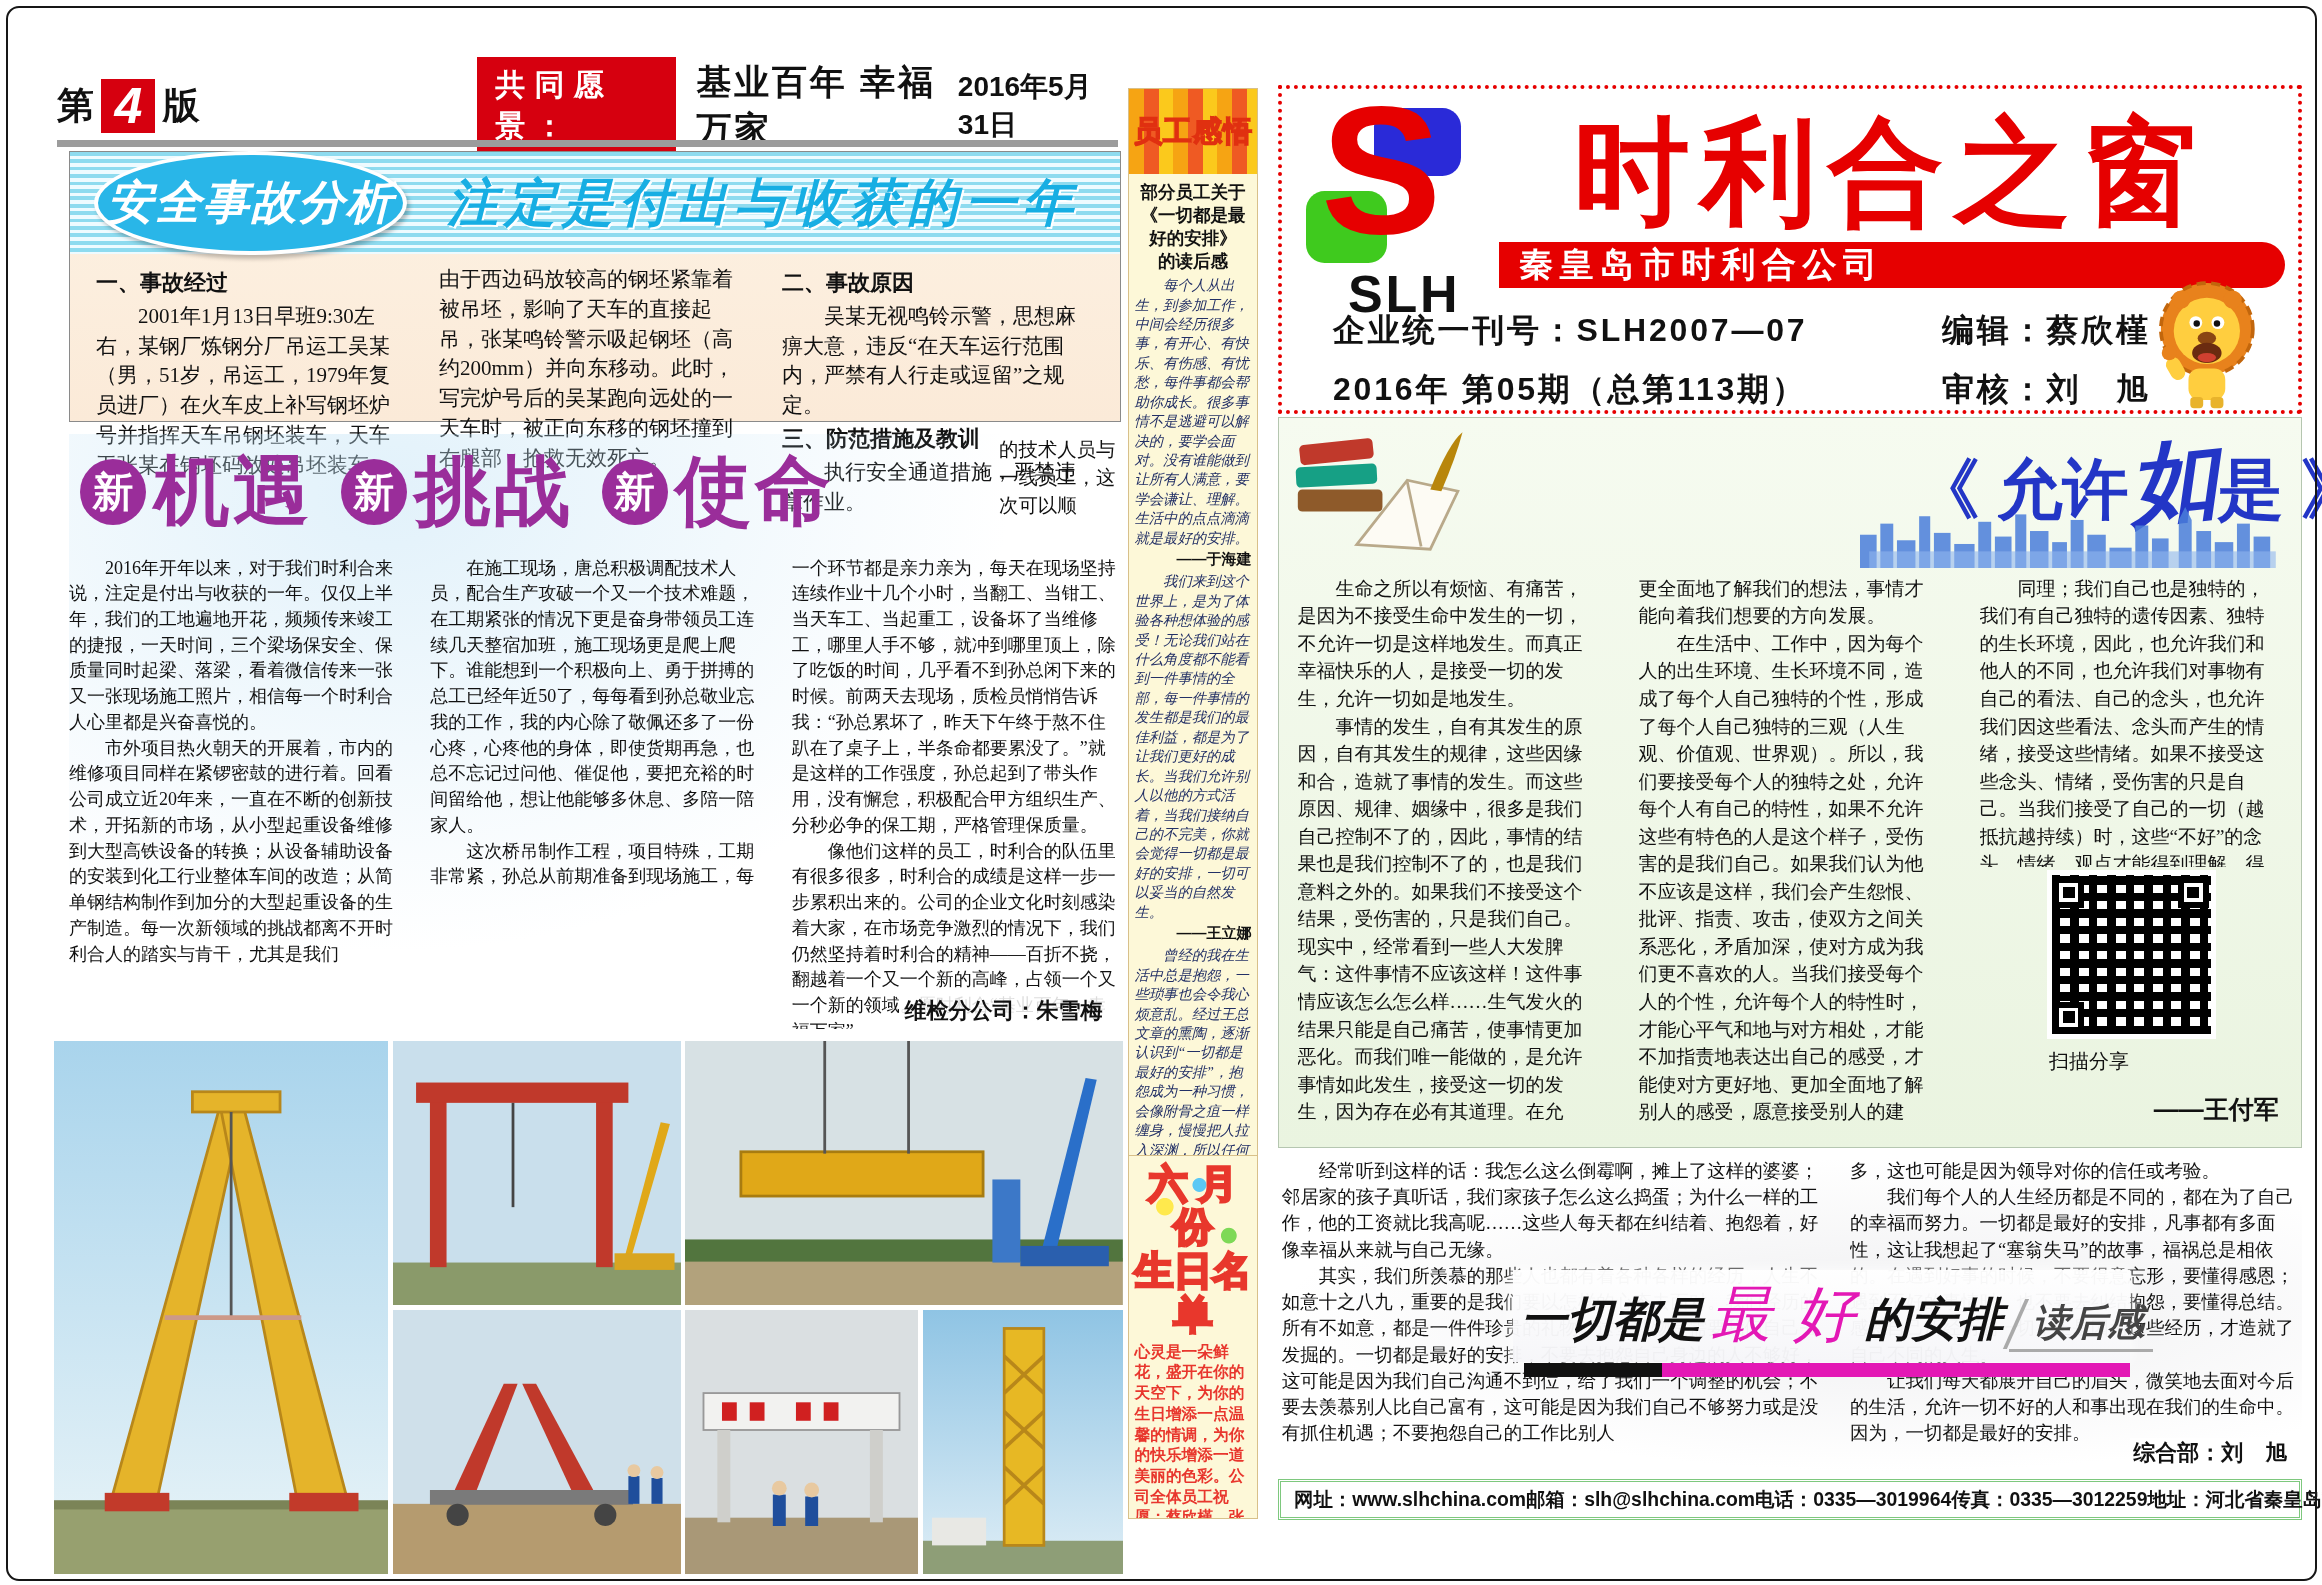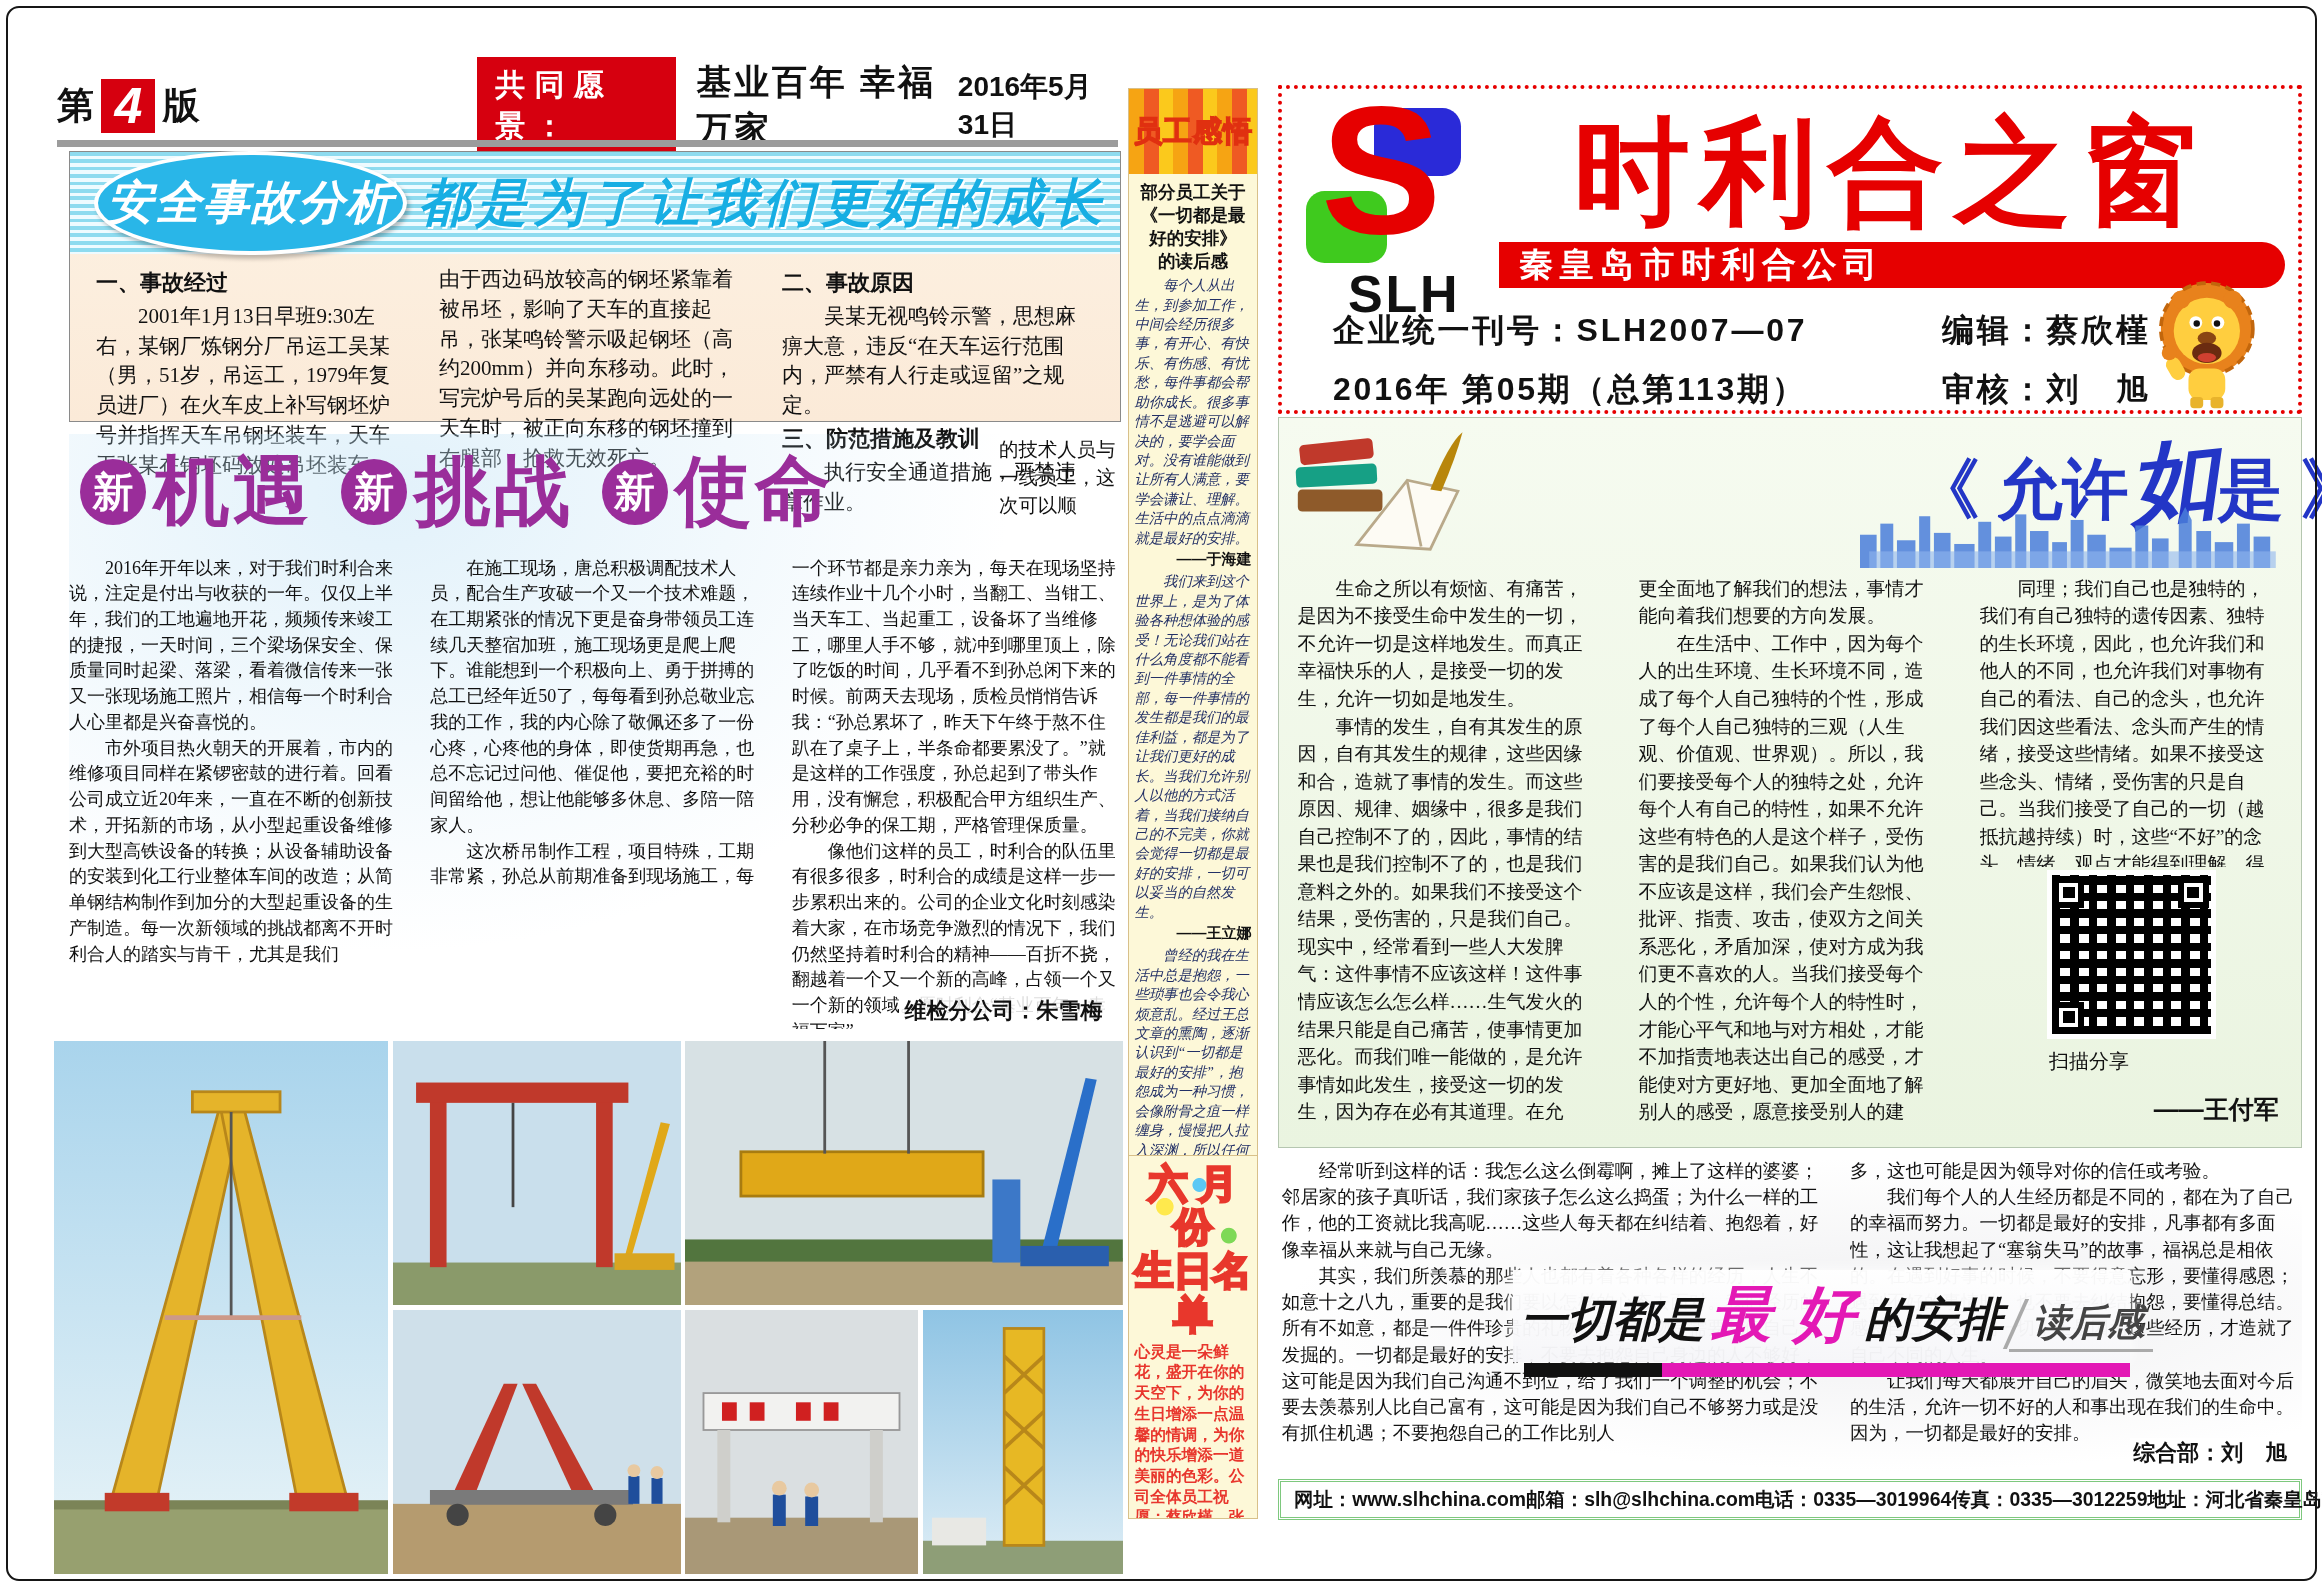--- a/index.html
+++ b/index.html
@@ -129,21 +129,21 @@
   
   #review{position:absolute;left:1278px;top:1156px;width:1024px;height:317px;overflow:hidden;
           background:radial-gradient(ellipse at 60% 50%,rgba(210,210,215,.35),rgba(255,255,255,0) 70%);}
   .rv-col{position:absolute;top:1.8px;height:312px;overflow:hidden;font-size:18.5px;line-height:1.42;}
   .rv-c1{left:3.7px;width:543px;}
   .rv-c2{left:572px;width:445px;}
   .rv-banner{position:absolute;left:235px;top:114px;width:617px;height:92px;z-index:2;
              background:linear-gradient(rgba(255,255,255,.97),rgba(246,246,249,.97));box-shadow:0 0 13px rgba(255,255,255,.9);}
   .rv-banner-line{display:flex;align-items:baseline;gap:6px;padding:3.7px 7.4px 0;white-space:nowrap;}
   .bn-pre,.bn-post{font-size:46px;font-weight:900;font-style:italic;}
-  .bn-em{font-size:61px;font-weight:700;font-style:italic;color:#e318b5;letter-spacing:3.7px;}
+  .bn-em{font-size:61px;font-weight:400;font-style:italic;color:#e318b5;letter-spacing:3.7px;}
   .bn-tag{font-size:37px;font-weight:700;font-style:italic;color:#444;border-bottom:3.7px solid #aaa;
           padding:0 9.2px 1.8px 24px;position:relative;}
   .bn-tag::before{content:"";position:absolute;left:5.5px;top:1.8px;bottom:0;width:3.7px;background:#aaa;transform:skewX(-24deg);}
   .rv-bar{display:flex;height:14px;margin:7.4px 0 0 11px;}
   .rv-bar .b1{width:138px;background:#111;}
   .rv-bar .b2{flex:1;background:#e318b5;}
   .rv-byline{position:absolute;right:11px;bottom:5.5px;font-weight:900;font-family:"Liberation Sans",sans-serif;
              font-size:22px;z-index:3;background:rgba(255,255,255,.85);padding:0 3.7px;}
 
   
@@ -167,21 +167,21 @@
     </div>
     <span class="vision-label">共同愿景：</span>
     <span class="vision-text">基业百年 幸福万家</span>
     <span class="lp-date">2016年5月31日</span>
   </div>
   <div class="lp-rule"></div>
 
   <div id="safety">
     <div class="safety-head">
       <div class="safety-badge">安全事故分析</div>
-      <div class="safety-headline">都是为了让我们更好的成长</div>
+      <div class="safety-headline">注定是付出与收获的一年</div>
     </div>
     <div class="safety-body">
       <div class="safety-col">
         <div class="sec-h">一、事故经过</div>
         <p class="indent serif-p">2001年1月13日早班9:30左右，某钢厂炼钢分厂吊运工吴某（男，51岁，吊运工，1979年复员进厂）在火车皮上补写钢坯炉号并指挥天车吊钢坯装车，天车工张某在钢坯码放处吊坯装车，</p>
       </div>
       <div class="safety-col">
         <p class="serif-p">由于西边码放较高的钢坯紧靠着被吊坯，影响了天车的直接起吊，张某鸣铃警示吸起钢坯（高约200mm）并向东移动。此时，写完炉号后的吴某跑向远处的一天车时，被正向东移的钢坯撞到右腿部，抢救无效死亡。</p>
       </div>
       <div class="safety-col">

